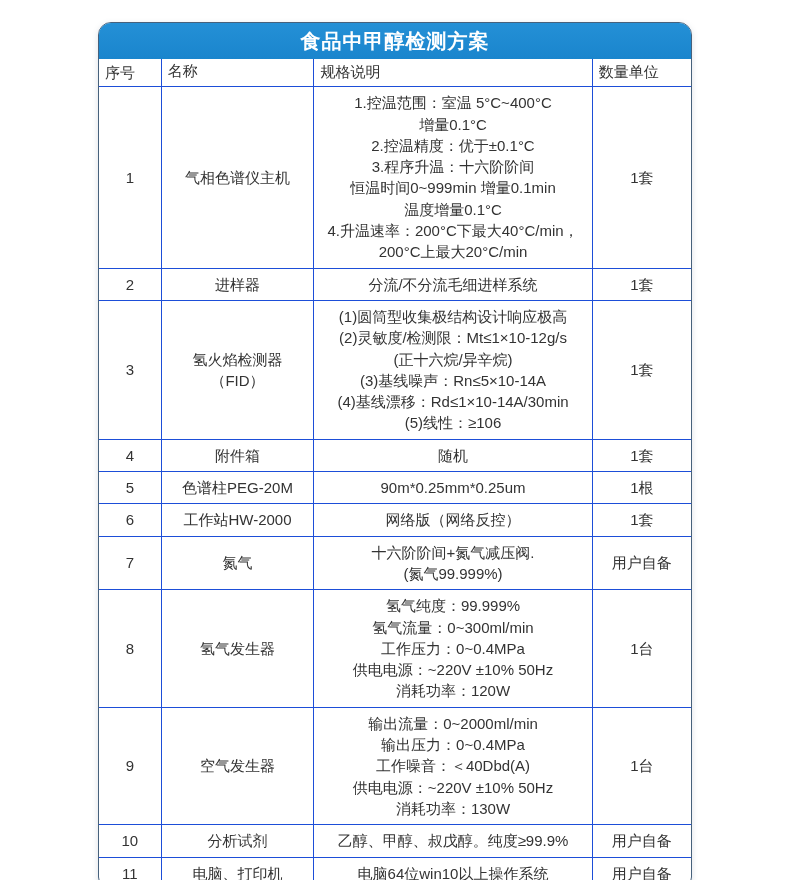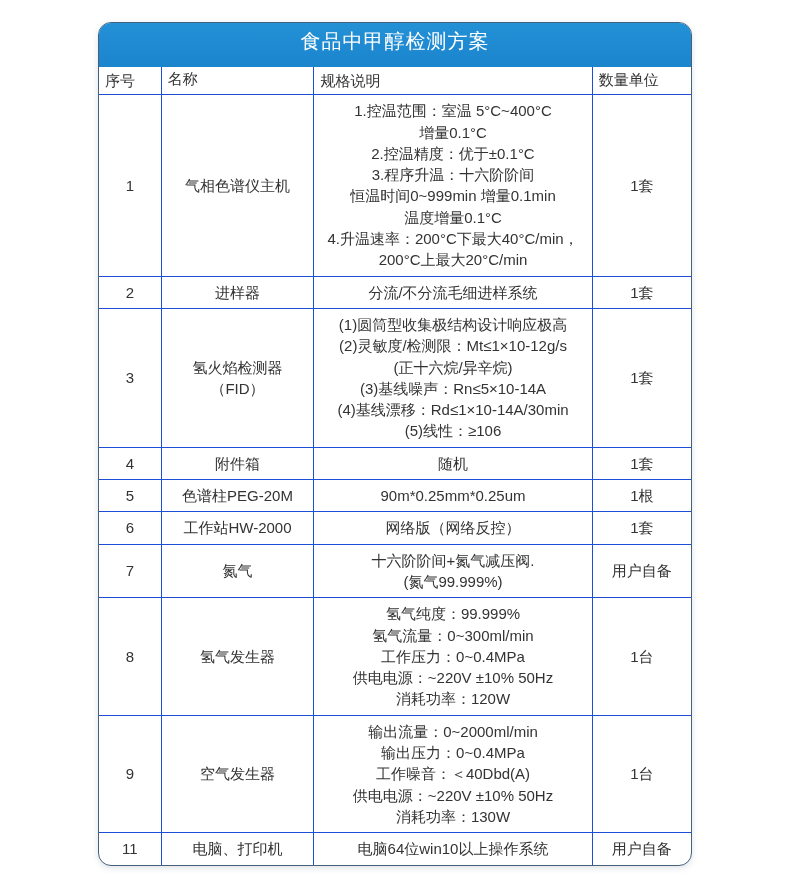--- a/index.html
+++ b/index.html
@@ -22,22 +22,22 @@
     border-radius: 13px;
     overflow: hidden;
     box-shadow: 0 2px 6px rgba(70, 97, 124, 0.18);
     background: #ffffff;
   }
   .title-bar {
     background: linear-gradient(180deg, #2490d6 0%, #1a85cd 100%);
     color: #ffffff;
     text-align: center;
     font-size: 20px;
-    font-weight: 400;
-    height: 44px;
+    font-weight: 700;
+    height: 36px;
     line-height: 36px;
     letter-spacing: 1px;
   }
   table.spec {
     width: 100%;
     border-collapse: collapse;
     table-layout: fixed;
   }
   table.spec th,
   table.spec td {
@@ -50,21 +50,21 @@
     line-height: 1.42;
     text-align: center;
   }
   table.spec th {
     font-weight: 400;
     padding: 3px 11px;
     text-align: left;
   }
   .col-no   { width: 10.5%; }
   .col-name { width: 25.8%; font-family: Liberation Mono, monospace; }
-  .col-spec { width: 47.0%; }
+  .col-spec { width: 47.0%; font-family: Liberation Serif, serif; }
   .col-qty  { width: 16.7%; font-family: Liberation Serif, serif; }
   td.cell-no { text-align: center; }
   th.col-no  { text-align: center; }
   td.cell-spec { white-space: pre-line; }
   
   table.spec tr > *:first-child { border-left: none; }
   table.spec tr > *:last-child  { border-right: none; }
   table.spec tr:last-child > *  { border-bottom: none; }
   table.spec thead tr > *       { border-top: none; padding-left: 6px; }
 </style>
@@ -153,20 +153,26 @@
           <td class="cell-no">9</td>
           <td class="cell-name">空气发生器</td>
           <td class="cell-spec">输出流量：0~2000ml/min
 输出压力：0~0.4MPa
 工作噪音：＜40Dbd(A)
 供电电源：~220V ±10% 50Hz
 消耗功率：130W</td>
           <td class="cell-qty">1台</td>
         </tr>
         <tr>
+          <td class="cell-no">10</td>
+          <td class="cell-name">分析试剂</td>
+          <td class="cell-spec">乙醇、甲醇、叔戊醇。纯度≥99.9%</td>
+          <td class="cell-qty">用户自备</td>
+        </tr>
+        <tr>
           <td class="cell-no">11</td>
           <td class="cell-name">电脑、打印机</td>
           <td class="cell-spec">电脑64位win10以上操作系统</td>
           <td class="cell-qty">用户自备</td>
         </tr>
       </tbody>
     </table>
   </div>
 </div>
 

